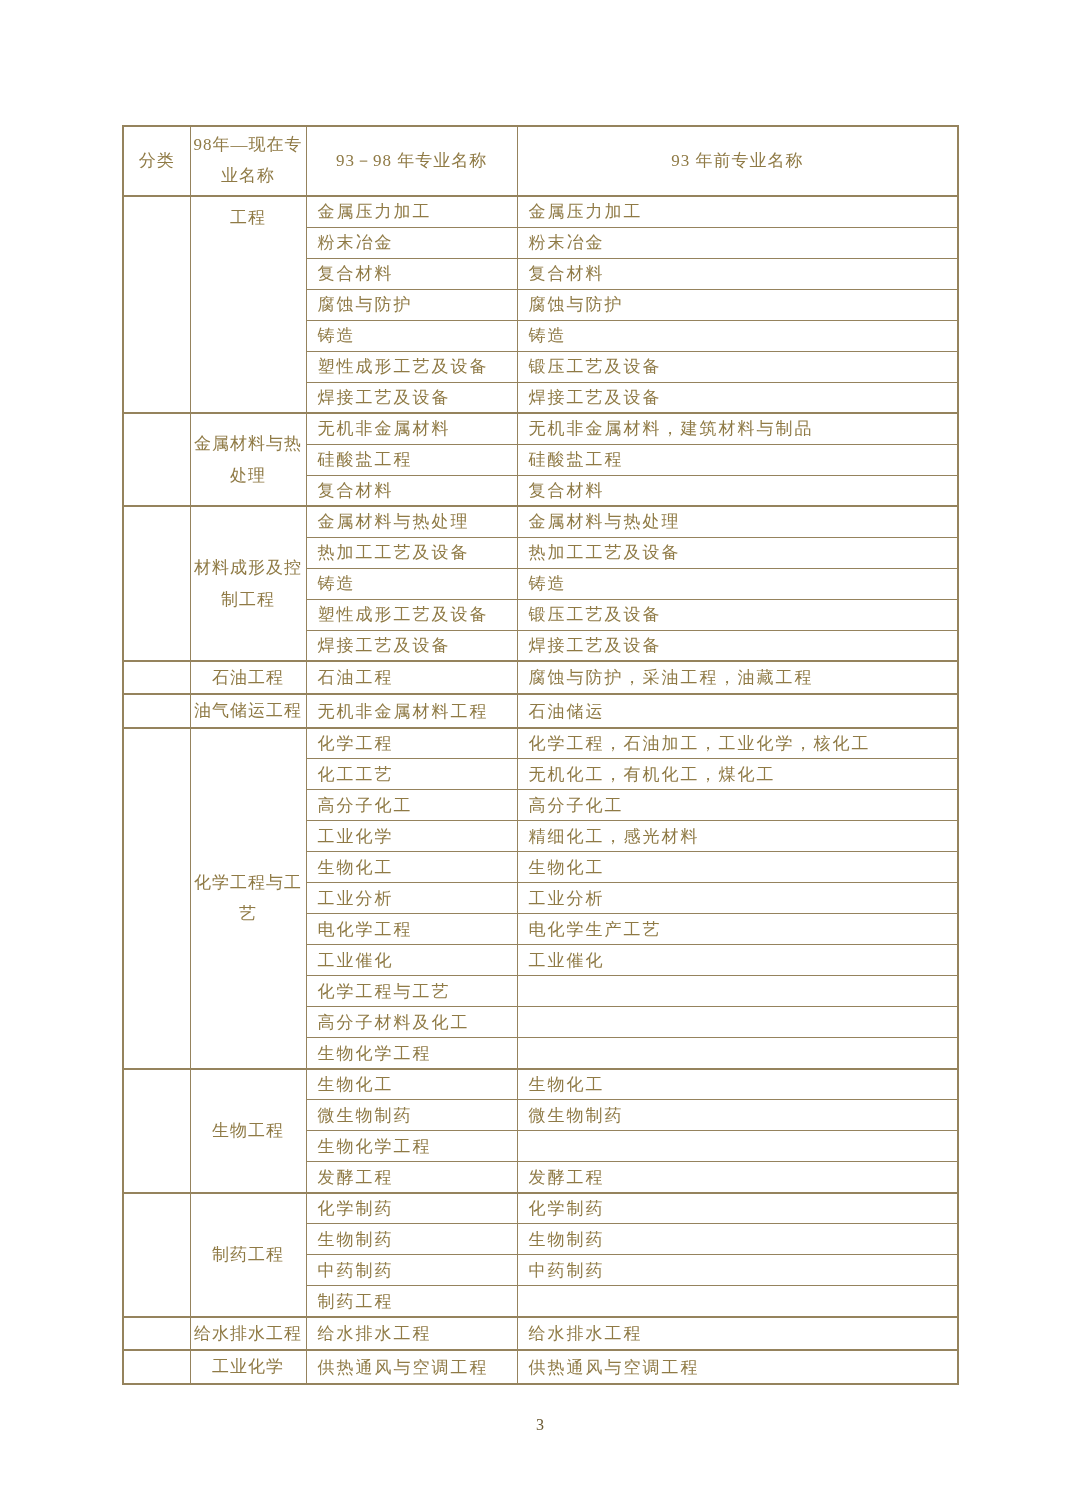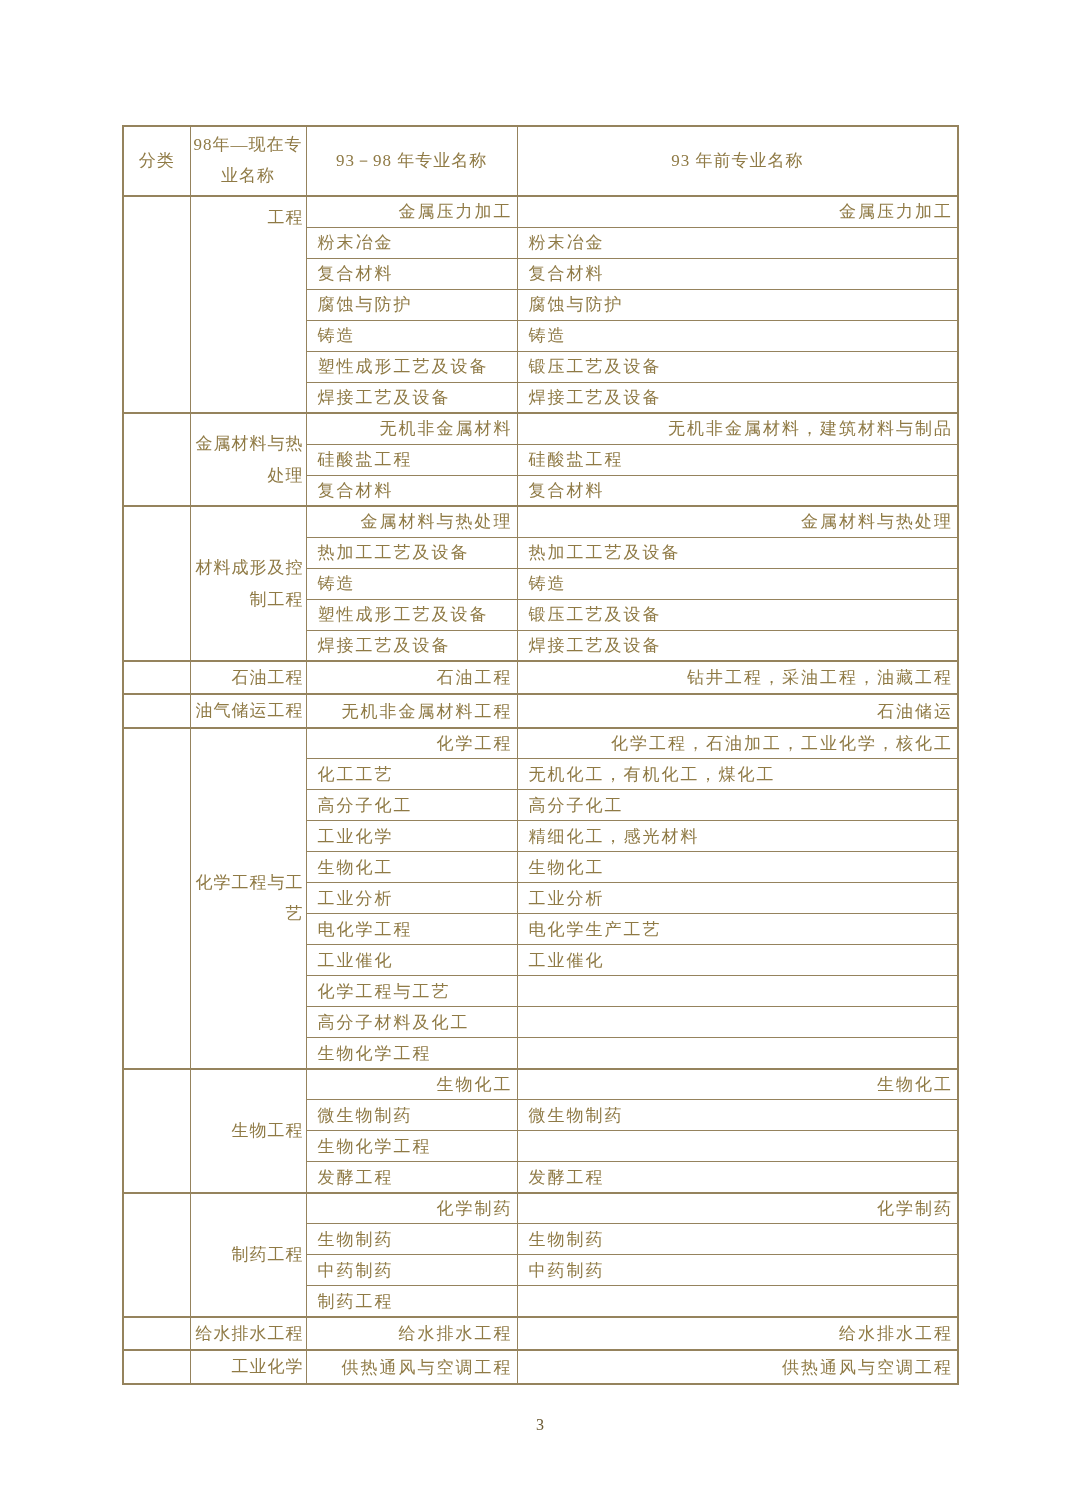--- a/index.html
+++ b/index.html
@@ -64,21 +64,21 @@
   }
   td.n98.top {
     vertical-align: top;
     padding-top: 5px;
   }
   td.c3, td.c4 {
     text-align: left;
     padding-left: 11px;
     padding-right: 4px;
   }
-  tr.section-start td { border-top-width: 2px; text-align: right; }
+  tr.section-start td { border-top-width: 2px; }
 
   .page-number {
     position: absolute;
     top: 1416px;
     left: 0;
     width: 100%;
     text-align: center;
     font-size: 16px;
     color: #6b5a33;
     letter-spacing: 0;
@@ -167,21 +167,21 @@
           <td class="c4">锻压工艺及设备</td>
         </tr>
         <tr>
           <td class="c3">焊接工艺及设备</td>
           <td class="c4">焊接工艺及设备</td>
         </tr>
         <tr class="section-start">
           <td class="cat" rowspan="1"></td>
           <td class="n98" rowspan="1">石油工程</td>
           <td class="c3">石油工程</td>
-          <td class="c4">钻井工程，采油工程，油藏工程</td>
+          <td class="c4">腐蚀与防护，采油工程，油藏工程</td>
         </tr>
         <tr class="section-start">
           <td class="cat" rowspan="1"></td>
           <td class="n98" rowspan="1">油气储运工程</td>
           <td class="c3">无机非金属材料工程</td>
           <td class="c4">石油储运</td>
         </tr>
         <tr class="section-start">
           <td class="cat" rowspan="11"></td>
           <td class="n98" rowspan="11">化学工程与工艺</td>

